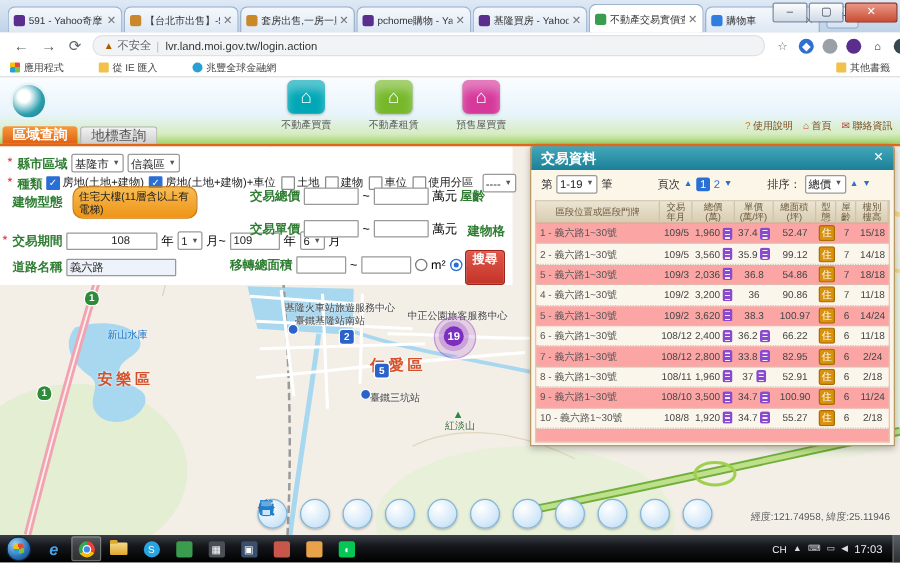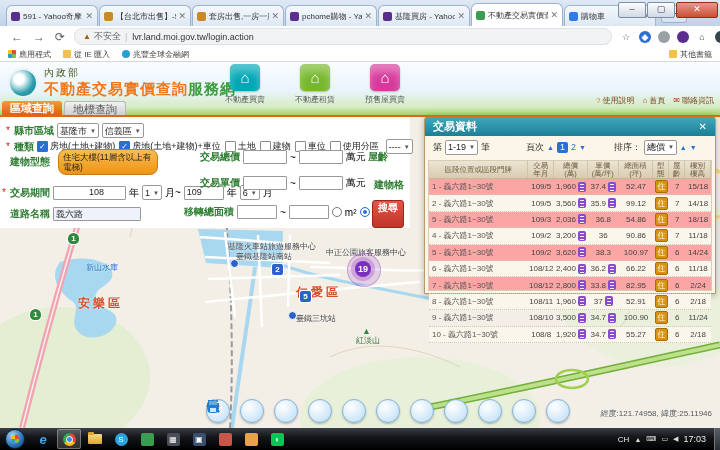--- a/index.html
+++ b/index.html
@@ -25,21 +25,21 @@
   .toolbar{position:absolute;left:0;top:26px;width:720px;height:21px;background:#fff;display:flex;align-items:center;padding:0 6px;box-sizing:border-box;}
   .navbtn{color:#5f6368;font-size:12px;margin:0 5px;line-height:18px;}
   .omnibox{flex:0 0 520px;height:15px;border-radius:8px;background:#f1f3f4;border:1px solid #dfe1e5;
     display:flex;align-items:center;padding:0 8px;font-size:9px;color:#333;margin-left:4px;}
   .omnibox .warn{color:#b05a00;font-size:8px;margin-right:3px;}
   .omnibox .notsecure{color:#5f6368;margin-right:4px;}
   .omnibox .sep{color:#bbb;margin-right:5px;}
   .obicons{display:flex;align-items:center;margin-left:8px;gap:7px;}
   .obicon{width:12px;height:12px;border-radius:50%;font-size:9px;line-height:12px;text-align:center;color:#5f6368;}
   .bookmarks{position:absolute;left:0;top:47px;width:720px;height:15px;background:#fff;border-bottom:1px solid #d8d8d8;
-    display:flex;align-items:center;font-size:8px;color:#444;padding:0 8px;box-sizing:border-box;gap:12px;}
+    display:flex;align-items:center;font-size:8px;color:#444;padding:0 8px;box-sizing:border-box;gap:28px;}
   .bm{display:flex;align-items:center;gap:3px;}
   .bm .ic{width:8px;height:8px;border-radius:1px;}
   .bm-spacer{flex:1;}
   
   .siteheader{position:absolute;left:0;top:62px;width:720px;height:53px;
     background:linear-gradient(#fafdff 0%,#e8f4fb 55%,#d6ecc2 85%,#a5d36a 100%);}
   .logo{position:absolute;left:8px;top:66px;display:flex;align-items:center;}
   .logomark{width:26px;height:26px;border-radius:50%;background:radial-gradient(circle at 35% 35%,#fff 20%,#2d9fae 60%,#157888);margin-right:6px;border:2px solid #e8f4f8;}
   .ministry{font-size:10px;color:#4a5a20;letter-spacing:2px;}
   .sitetitle{font-size:15px;font-weight:bold;letter-spacing:1px;}
@@ -91,21 +91,21 @@
   .cb.on{background:#2a6fd4;border-color:#2a6fd4;color:#fff;font-size:8px;line-height:9px;text-align:center;}
   .kinditem{display:flex;align-items:center;gap:2px;margin-right:4px;font-size:9px;color:#222;}
   .btypebtn{position:absolute;left:58px;top:32px;width:100px;height:26px;background:linear-gradient(#f8bc52,#ee9416);
     border:1px solid #c87a10;border-radius:8px;font-size:8.5px;color:#222;padding:2px 4px;box-sizing:border-box;line-height:10px;}
   .radio{width:8px;height:8px;border:1px solid #777;border-radius:50%;background:#fff;display:inline-block;}
   .radio.on{border-color:#2a6fd4;box-shadow:inset 0 0 0 2px #fff, inset 0 0 0 5px #2a6fd4;}
   .searchbtn{position:absolute;left:372px;top:83px;width:30px;height:26px;background:linear-gradient(#e2574a,#c23428);
     border:1px solid #9c2318;border-radius:3px;color:#fff;font-size:10px;font-weight:bold;text-align:center;line-height:13px;padding-top:0;}
   .cutlabel{color:#2e7d32;font-weight:bold;}
   
-  .datapanel{position:absolute;left:424px;top:115px;width:292px;height:179px;background:#fcf6e8;
+  .datapanel{position:absolute;left:424px;top:115px;width:292px;height:242px;background:#fcf6e8;
     border:1px solid #b89968;border-radius:5px 5px 0 0;box-sizing:border-box;box-shadow:0 2px 6px rgba(0,0,0,.25);}
   .dp-title{height:20px;background:linear-gradient(#46aabc,#1b7f97);border-radius:4px 4px 0 0;display:flex;align-items:center;
     color:#fff;font-size:11px;font-weight:bold;padding:0 8px;}
   .dp-title .x{margin-left:auto;font-size:10px;font-weight:bold;}
   .dp-controls{height:22px;display:flex;align-items:center;font-size:9px;color:#333;padding:0 8px;gap:3px;}
   .pagebox{background:#2a6fd4;color:#fff;padding:0 3px;border-radius:2px;font-size:9px;line-height:11px;}
   .pagelink{color:#2a6fd4;}
   .tri{color:#2a6fd4;font-size:7px;}
   .dp-table{position:absolute;left:3px;right:3px;top:44px;bottom:2px;background:#fca5a5;border:1px solid #d8cdb4;}
   .thead{display:flex;background:linear-gradient(#ece5d3,#d8ccb2);border-bottom:1px solid #c4b894;}
@@ -228,26 +228,20 @@
     <span class="bm-spacer"></span>
     <span class="bm">
       <span class="ic" style="background:#f2c14b;"></span>
       <span>其他書籤</span>
     </span>
   </div>
 
   <div class="siteheader"></div>
   <div class="logo">
     <div class="logomark"></div>
-    <div>
-      <div class="ministry">內政部</div>
-      <div class="sitetitle">
-        <span class="t1">不動產交易實價查詢</span><span class="t2">服務網</span>
-      </div>
-    </div>
   </div>
   <div class="mainnav">
     <div class="navitem">
       <div class="navglyph" style="background:#00a7b6;">⌂</div>
       <div class="navlabel">不動產買賣</div>
     </div>
     <div class="navitem">
       <div class="navglyph" style="background:#76b82a;">⌂</div>
       <div class="navlabel">不動產租賃</div>
     </div>

